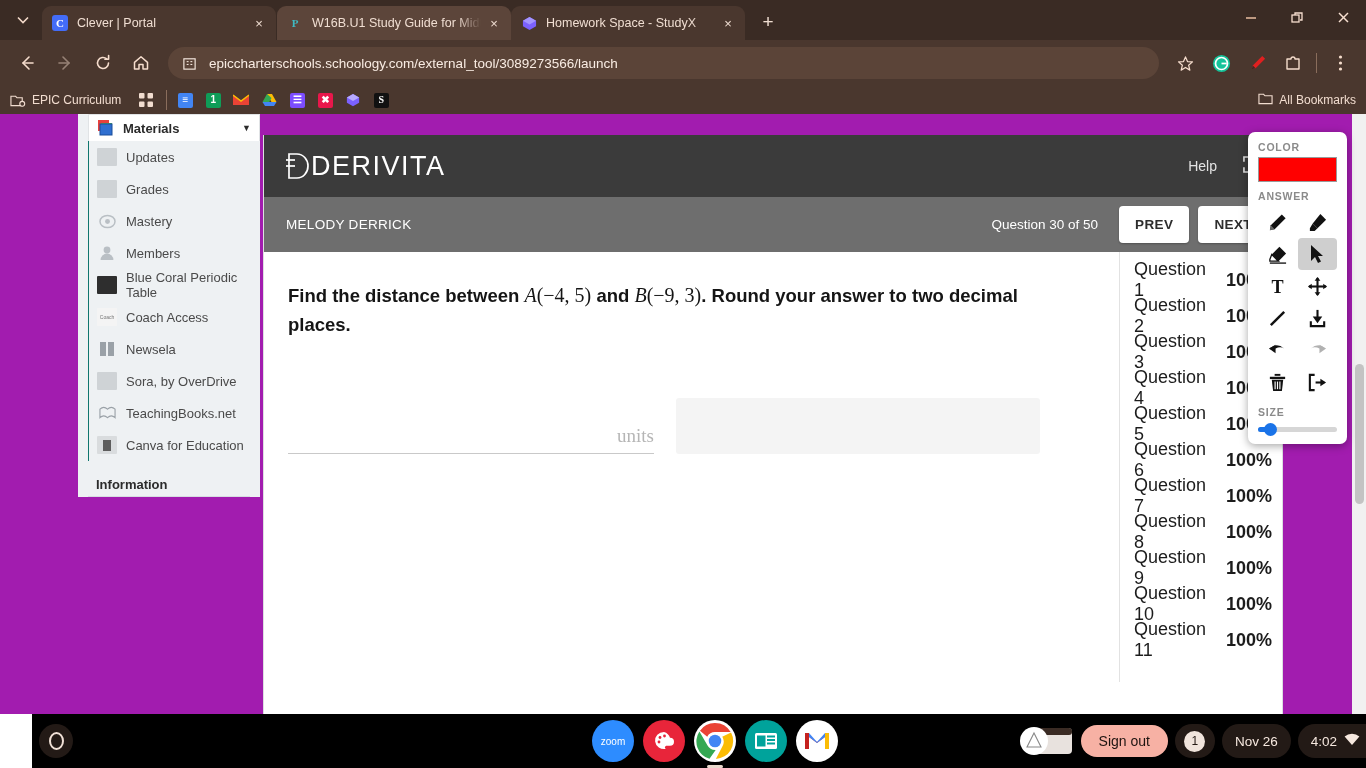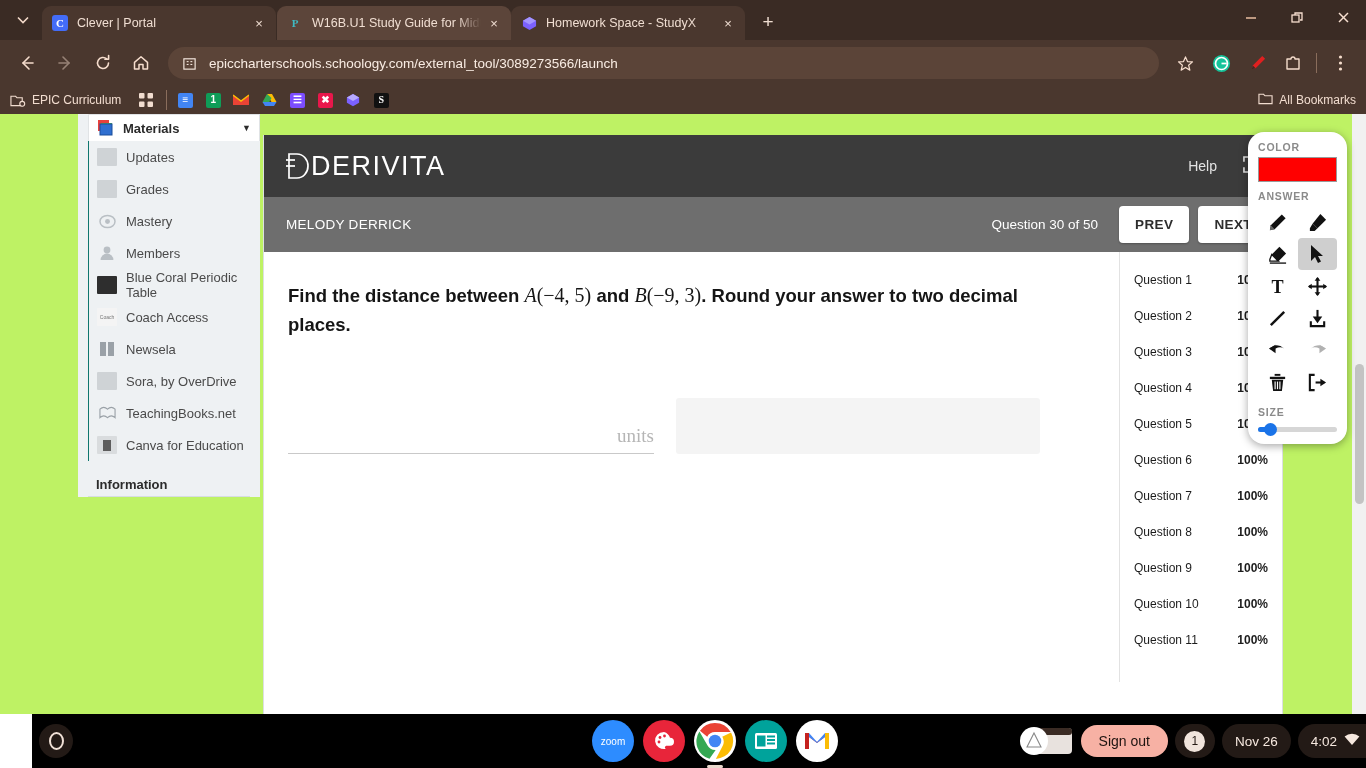--- a/index.html
+++ b/index.html
@@ -102,21 +102,21 @@
   }
   .bm { display: flex; align-items: center; margin-right: 12px; }
   .bm .bicon { width: 16px; height: 16px; margin-right: 6px; display:flex; align-items:center; justify-content:center;}
   .bm-icononly { width: 26px; display: flex; justify-content: center; margin-right: 2px; }
   .bsq { width: 15px; height: 15px; border-radius: 2px; display:flex;align-items:center;justify-content:center;font-size:10px;font-weight:bold;color:#fff;line-height:1;}
   .all-bm { position: absolute; right: 10px; display: flex; align-items: center; font-size: 12px; }
   .all-bm .bicon { margin-right: 6px; }
 
   
   .viewport {
-    height: 600px; width: 1366px; background: #bef264;
+    height: 600px; width: 1366px; background: #a21caf;
     position: relative; overflow: hidden; padding-left: 28px;
   }
 
   
   .sch-nav {
     position: absolute; left: 78px; top: 0; width: 182px;
     background: #eef1f3;
   }
   .mat-head {
     background: #ffffff; border: 1px solid #e0e3e5; border-bottom: none;
@@ -205,28 +205,28 @@
     border: none; border-radius: 3px; padding: 15px 22px;
     box-shadow: 0 1px 4px rgba(0,0,0,.22);
   }
 
   .qlist {
     width: 163px; flex: 0 0 163px; border-left: 1px solid #e2e2e2;
     padding-top: 10px; overflow: hidden;
   }
   .qrow {
     display: flex; align-items: center; justify-content: space-between;
-    padding: 0 14px 0 14px; height: 36px; font-size: 12px; color: #1c1c1c; gap: 20px;
+    padding: 0 14px 0 14px; height: 36px; font-size: 18px; color: #1c1c1c; gap: 20px;
   }
   .qrow .score { font-weight: bold; }
 
   
   .anno {
     position: absolute; right: 19px; top: 18px; width: 99px;
-    background: #ffffff; border-radius: 16px;
+    background: #ffffff; border-radius: 7px;
     box-shadow: 0 2px 9px rgba(0,0,0,.35);
     padding: 9px 10px 12px 10px; z-index: 50;
   }
   .anno-label { font-size: 10.5px; color: #8a8a8a; letter-spacing: .8px; font-weight: bold; margin-bottom: 4px; }
   .swatch { width: 79px; height: 25px; background: #ff0000; border: 1px solid #9a9a9a; margin-bottom: 8px; }
   .tool-grid { display: grid; grid-template-columns: 1fr 1fr; gap: 0px; margin: 2px 0 8px 0; }
   .tool {
     height: 32px; display: flex; align-items: center; justify-content: center;
     border-radius: 4px;
   }

